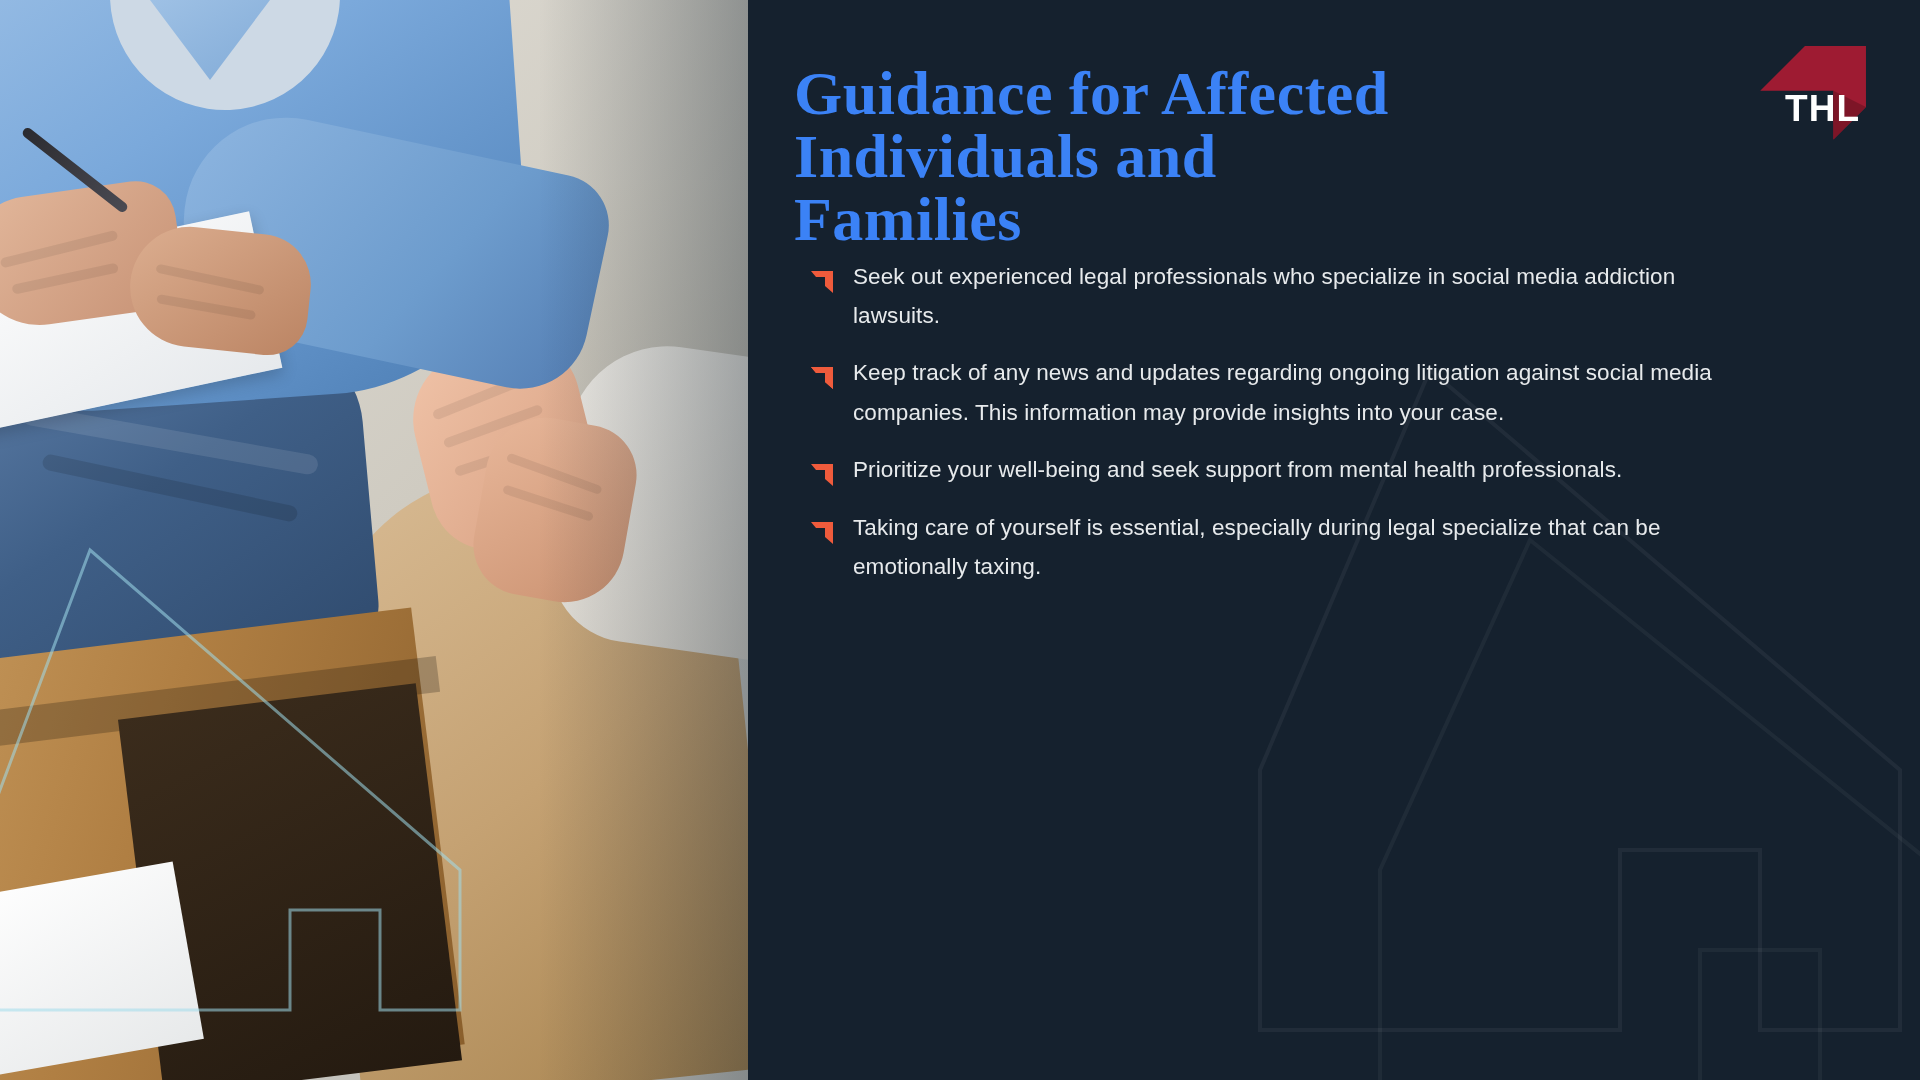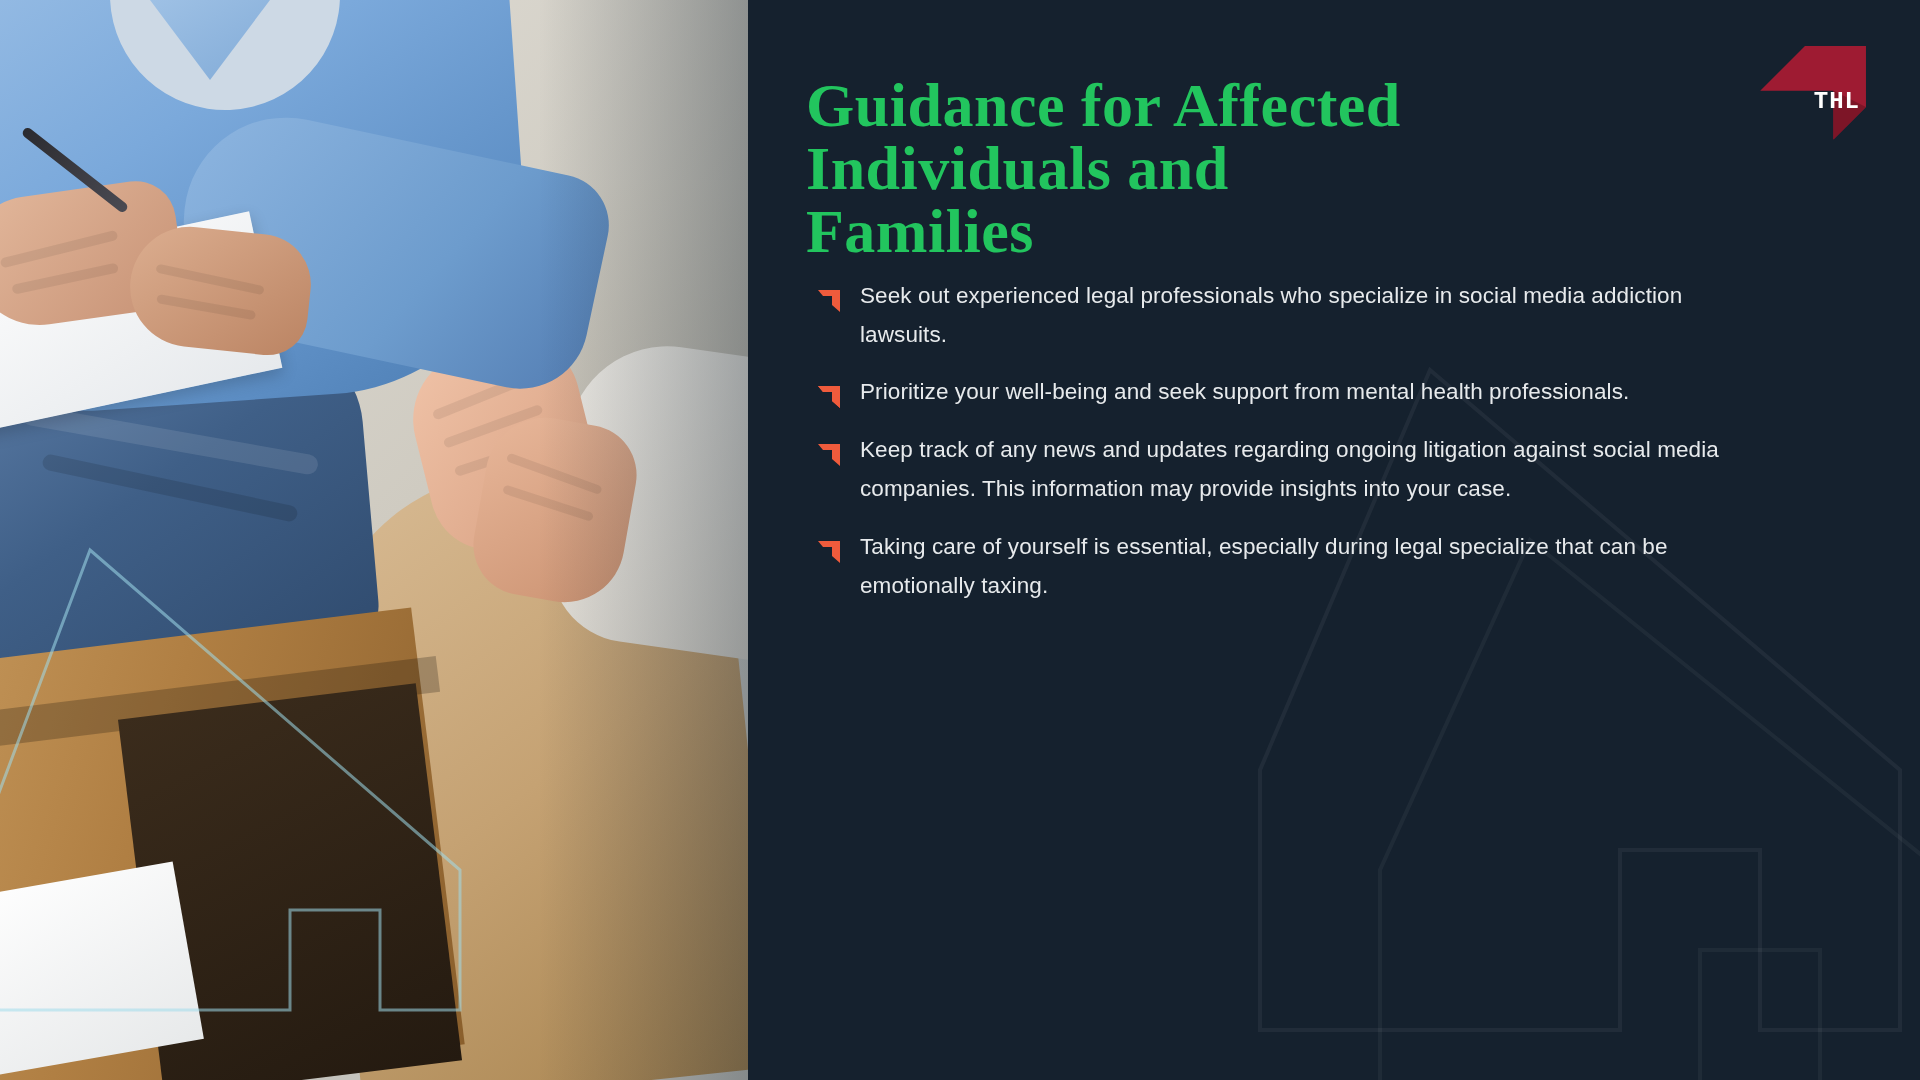--- a/index.html
+++ b/index.html
@@ -245,46 +245,46 @@
     position: absolute;
     right: 52px;
     top: 44px;
     width: 122px;
     height: 122px;
   }
   .logo-text {
     position: absolute;
     right: 60px;
     top: 88px;
-    font-family: Liberation Mono, monospace;
+    font-family: Liberation Sans, sans-serif;
     font-weight: bold;
-    font-size: 24px;
+    font-size: 37px;
     letter-spacing: 1px;
     color: #ffffff;
   }
   h1.title {
-    margin: 12px;
+    margin: 0;
     font-family: "Liberation Serif", serif;
     font-weight: bold;
     font-size: 62px;
     line-height: 1.02;
-    color: #22c55e;
+    color: #3b82f6;
     letter-spacing: .5px;
     max-width: 640px;
   }
   .subtitle {
     margin: 30px 0 22px 0;
     font-size: 28.5px;
     color: #e9eced;
     font-weight: 400;
     letter-spacing: .2px;
   }
   ul.points {
     list-style: none;
-    margin: 12px;
+    margin: 5px;
     padding: 0;
   }
   ul.points li {
     position: relative;
     padding-left: 54px;
     margin-bottom: 18px;
     font-size: 22.5px;
     line-height: 1.75;
     color: #e7eaec;
     letter-spacing: .1px;
@@ -377,27 +377,27 @@
         </li>
         <li>
           <svg class="bullet" viewBox="0 0 26 26">
             <path d="M2 2 L24 2 L24 24 L16 17 L16 8 L7 8 Z" fill="#ef5b3c"></path>
           </svg>
         </li>
         <li>
           <svg class="bullet" viewBox="0 0 26 26">
             <path d="M2 2 L24 2 L24 24 L16 17 L16 8 L7 8 Z" fill="#ef5b3c"></path>
           </svg>
-          <span>Prioritize your well-being and seek support from mental health professionals.</span>
+          <span>Keep track of any news and updates regarding ongoing litigation against social media companies. This information may provide insights into your case.</span>
         </li>
         <li>
           <svg class="bullet" viewBox="0 0 26 26">
             <path d="M2 2 L24 2 L24 24 L16 17 L16 8 L7 8 Z" fill="#ef5b3c"></path>
           </svg>
-          <span>Keep track of any news and updates regarding ongoing litigation against social media companies. This information may provide insights into your case.</span>
+          <span>Prioritize your well-being and seek support from mental health professionals.</span>
         </li>
         <li>
           <svg class="bullet" viewBox="0 0 26 26">
             <path d="M2 2 L24 2 L24 24 L16 17 L16 8 L7 8 Z" fill="#ef5b3c"></path>
           </svg>
           <span>Taking care of yourself is essential, especially during legal specialize that can be emotionally taxing.</span>
         </li>
       </ul>
     </div>
   </div>

